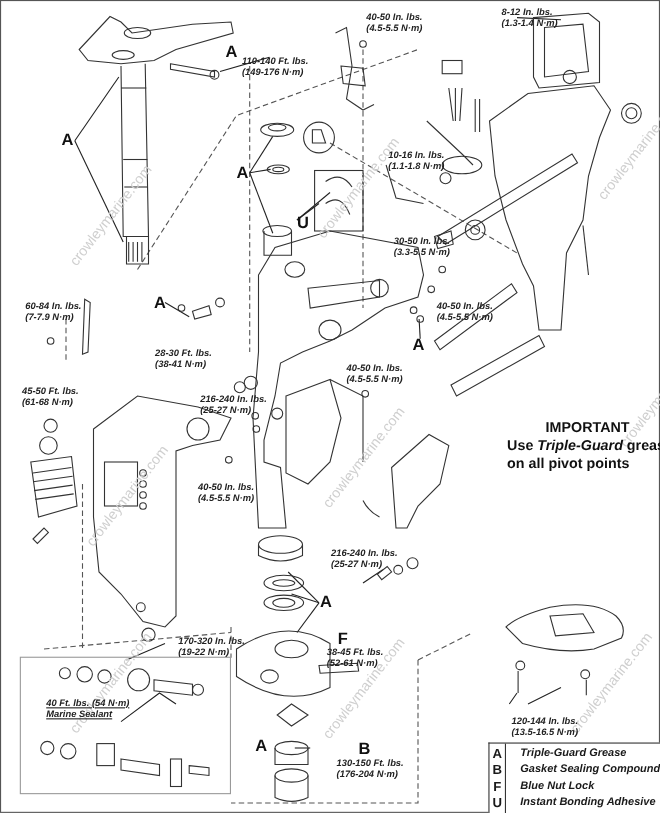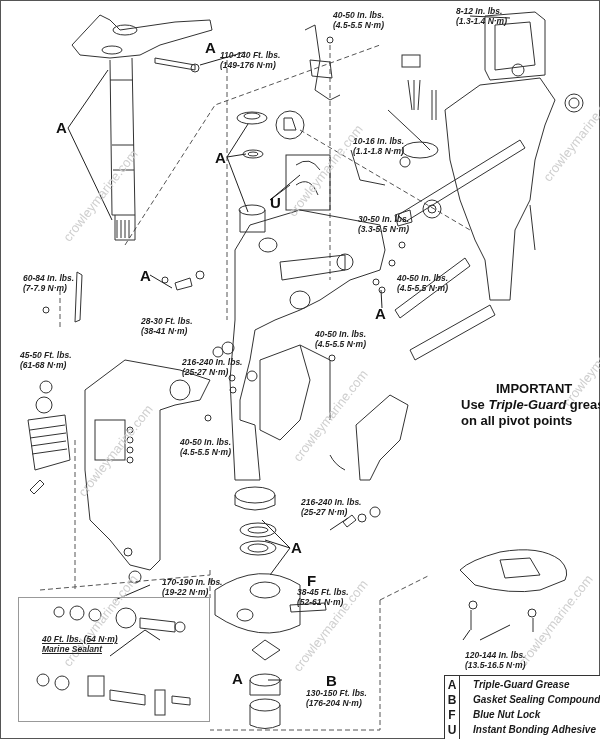--- a/index.html
+++ b/index.html
@@ -285,21 +285,21 @@
   </div>
 <div class="lbl" style="left:180px;top:437px;">
     <span>40-50 In. lbs.</span>
     <span>(4.5-5.5 N·m)</span>
   </div>
 <div class="lbl" style="left:301px;top:497px;">
     <span>216-240 In. lbs.</span>
     <span>(25-27 N·m)</span>
   </div>
 <div class="lbl" style="left:162px;top:577px;">
-    <span>170-190 In. lbs.</span>
+    <span>170-320 In. lbs.</span>
     <span>(19-22 N·m)</span>
   </div>
 <div class="lbl" style="left:297px;top:587px;">
     <span>38-45 Ft. lbs.</span>
     <span>(52-61 N·m)</span>
   </div>
 <div class="lbl" style="left:306px;top:688px;">
     <span>130-150 Ft. lbs.</span>
     <span>(176-204 N·m)</span>
   </div>

